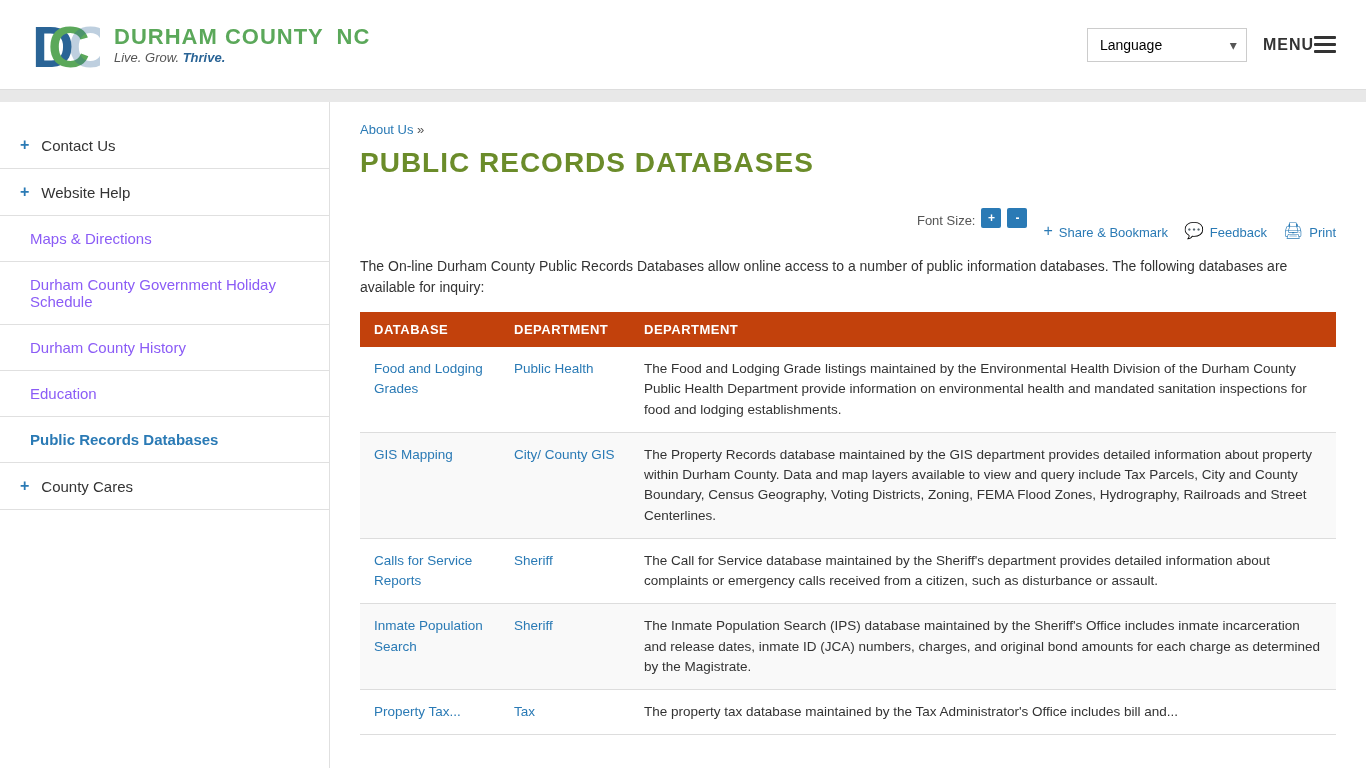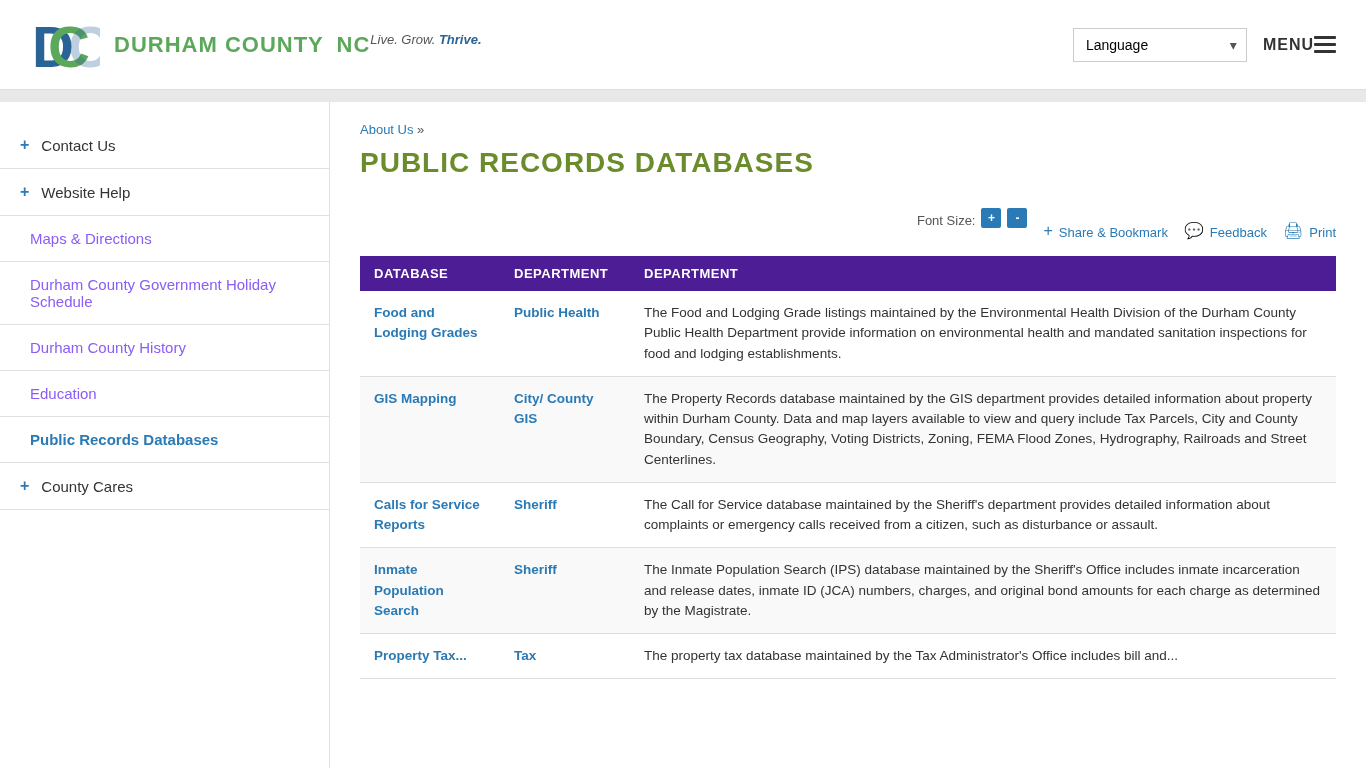--- a/index.html
+++ b/index.html
@@ -17,21 +17,21 @@
     }
     #logo-area {
       display: flex;
       align-items: center;
       gap: 14px;
     }
     #logo-icon {
       width: 70px;
       height: 60px;
     }
-    #logo-text-area { display: flex; flex-direction: row; }
+    #logo-text-area { display: flex; flex-direction: column; }
     #logo-title {
       font-size: 22px;
       font-weight: bold;
       color: #2a6496;
       letter-spacing: 1px;
     }
     #logo-title span { color: #5ba85a; }
     #logo-subtitle {
       font-size: 13px;
       color: #555;
@@ -42,21 +42,21 @@
       display: flex;
       align-items: center;
       gap: 16px;
     }
     #language-select {
       border: 1px solid #ccc;
       padding: 8px 12px;
       font-size: 14px;
       background: #fff;
       cursor: pointer;
-      width: 174px;
+      width: 160px;
       appearance: none;
       -webkit-appearance: none;
       background-image: none;
     }
     .lang-wrapper {
       position: relative;
       display: flex;
       align-items: center;
     }
     .lang-wrapper::after {
@@ -184,21 +184,21 @@
       line-height: 1.5;
     }
 
     
     #records-table {
       width: 100%;
       border-collapse: collapse;
       font-size: 13.5px;
     }
     #records-table thead tr {
-      background: #4c1d95;
+      background: #c2410c;
       color: #fff;
     }
     #records-table thead th {
       padding: 10px 14px;
       text-align: left;
       font-weight: bold;
       letter-spacing: 0.5px;
       font-size: 13px;
     }
     #records-table tbody tr {
@@ -206,21 +206,20 @@
     }
     #records-table tbody tr:nth-child(even) { background: #f9f9f9; }
     #records-table tbody td {
       padding: 12px 14px;
       vertical-align: top;
       line-height: 1.5;
     }
     #records-table tbody td a {
       color: #2a7ab5;
       text-decoration: none;
-      font-weight: bold;
     }
     .col-database { width: 140px; }
     .col-department { width: 130px; }
     .col-description { }
   </style>
 </head>
 <body>
 
 <header id="header">
   <div id="logo-area">
@@ -320,20 +319,21 @@
       <div class="toolbar-group">
         <span class="toolbar-icon">💬</span>
         <a class="toolbar-link">Feedback</a>
       </div>
       <div class="toolbar-group">
         <span class="toolbar-icon">🖨</span>
         <a class="toolbar-link">Print</a>
       </div>
     </div>
 
+    <p id="intro-text">The On-line Durham County Public Records Databases allow online access to a number of public information databases. The following databases are available for inquiry:</p>
 
     <table id="records-table">
       <thead>
         <tr>
           <th class="col-database">DATABASE</th>
           <th class="col-department">DEPARTMENT</th>
           <th class="col-description">DEPARTMENT</th>
         </tr>
       </thead>
       <tbody id="table-body">

